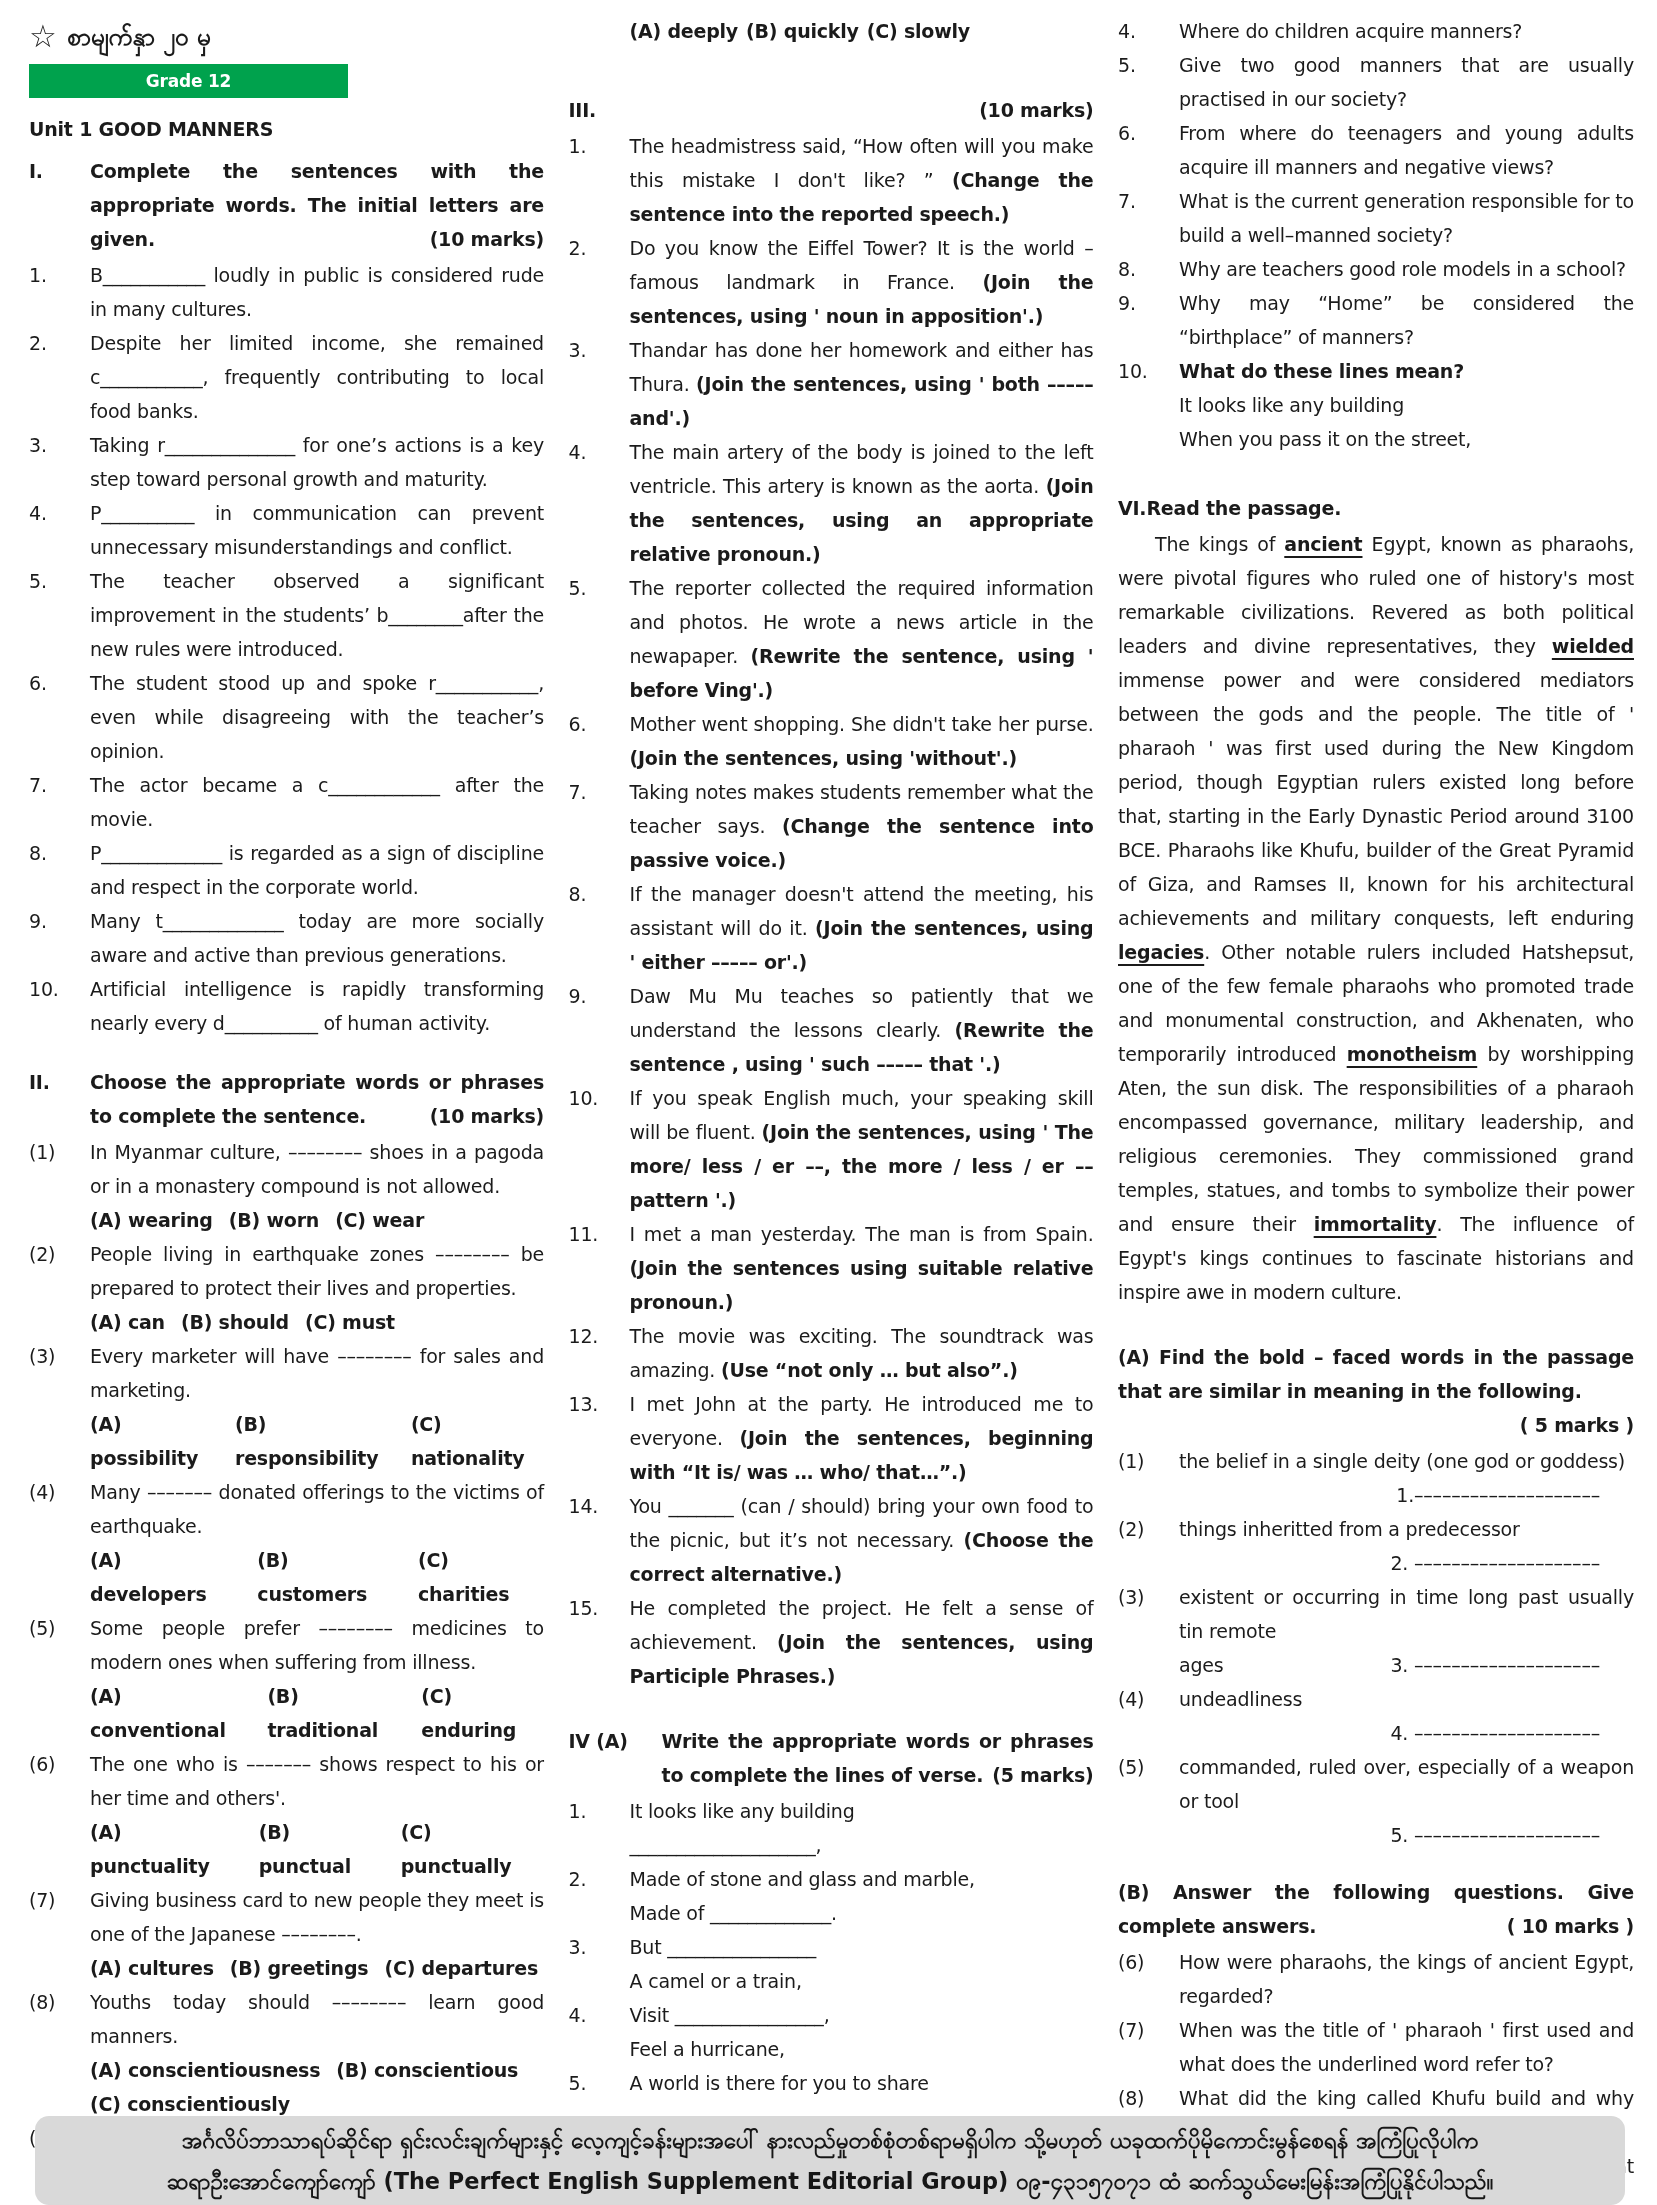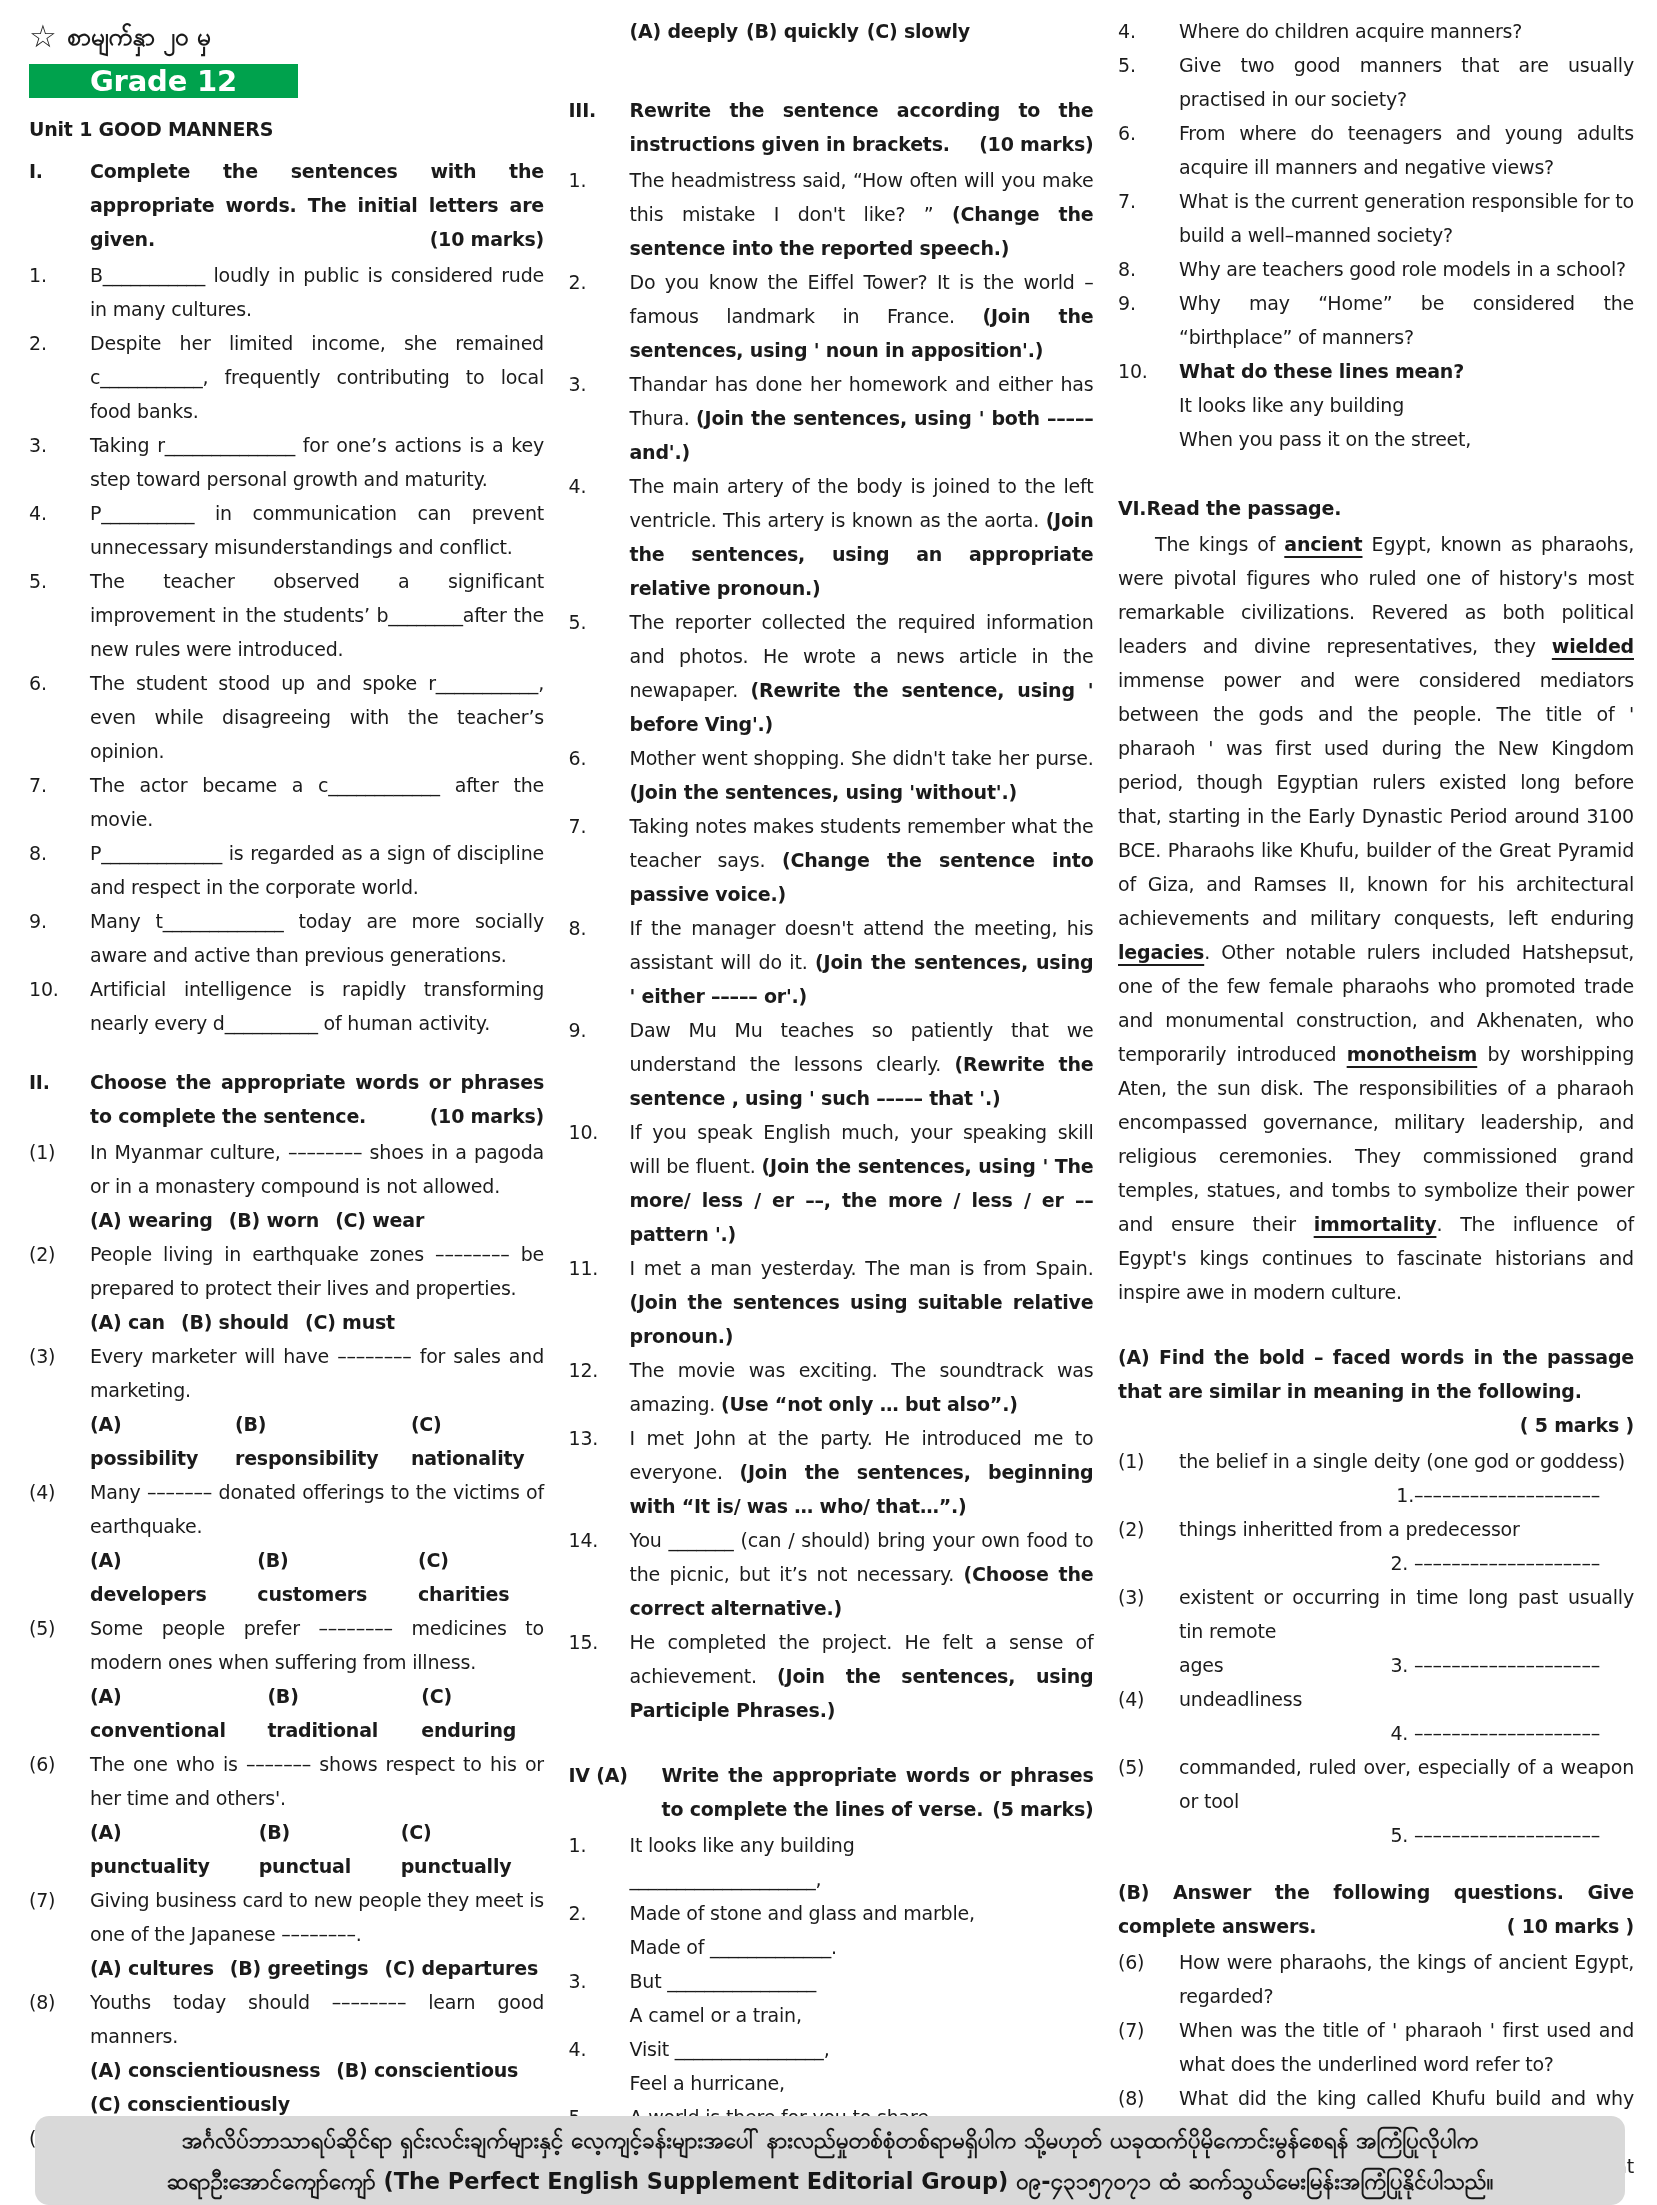--- a/index.html
+++ b/index.html
@@ -7,22 +7,22 @@
   .page{position:relative;width:1658px;height:2205px;background:#ffffff;overflow:hidden;
         font-family:"DejaVu Sans","Liberation Sans",sans-serif;color:#1b1b1b;}
   .cols{display:flex;gap:24.5px;padding:14px 27px 0 29px;}
   .col{flex:0 0 auto;font-size:19px;line-height:34px;letter-spacing:-0.2px;text-align:justify;}
   .col:nth-child(1){width:515px;}
   .col:nth-child(2){width:525px;}
   .col:nth-child(3){width:516px;}
   .hdrblock{margin-bottom:14px;}
   .hdrline{display:flex;align-items:center;gap:10.7px;font-weight:bold;font-size:24.5px;line-height:45px;}
   .star{font-size:31px;font-weight:normal;}
-  .grade{margin-top:5.3px;width:269px;height:34px;display:flex;align-items:center;justify-content:center;
-         color:#ffffff;font-weight:bold;font-size:29px;}
+  .grade{margin-top:5.3px;width:319px;height:34px;display:flex;align-items:center;justify-content:center;
+         color:#ffffff;font-weight:bold;font-size:17px;}
   .unit{font-weight:bold;margin:7.5px 0 3.2px;}
   .sec{display:flex;font-weight:bold;margin:7.5px 0 2.1px;}
   .sec .num{flex:0 0 61px;}
   .secbody{flex:1;text-align:justify;}
   .secbody.nw{display:flex;white-space:nowrap;font-size:16px;}
   .secbody.nw .marks{margin-left:auto;float:none;}
   .marks{float:right;}
   .item{display:flex;}
   .item .num{flex:0 0 61px;}
   .item .body{flex:1;min-width:0;}
@@ -226,21 +226,21 @@
       </div>
     <div class="col" id="col1">
         <div class="opts wide">
           <span class="opt">(A) deeply</span>
           <span class="opt">(B) quickly</span>
           <span class="opt">(C) slowly</span>
         </div>
         <div class="gap" style="height: 37px;"></div>
         <div class="sec">
           <span class="num">III.</span>
-          <div class="secbody"><span class="s1">Rewrite the sentence according to the instructions given in brackets.</span><span class="marks">(10 marks)</span></div>
+          <div class="secbody"><span class="marks">(10 marks)</span></div>
         </div>
         <div class="item">
           <span class="num">1.</span>
           <div class="body">
             <div class="line"><span>The headmistress said, “How often will you make this mistake I don't like? ” </span><span class="s1">(Change the sentence into the reported speech.)</span></div>
           </div>
         </div>
         <div class="item">
           <span class="num">2.</span>
           <div class="body">

